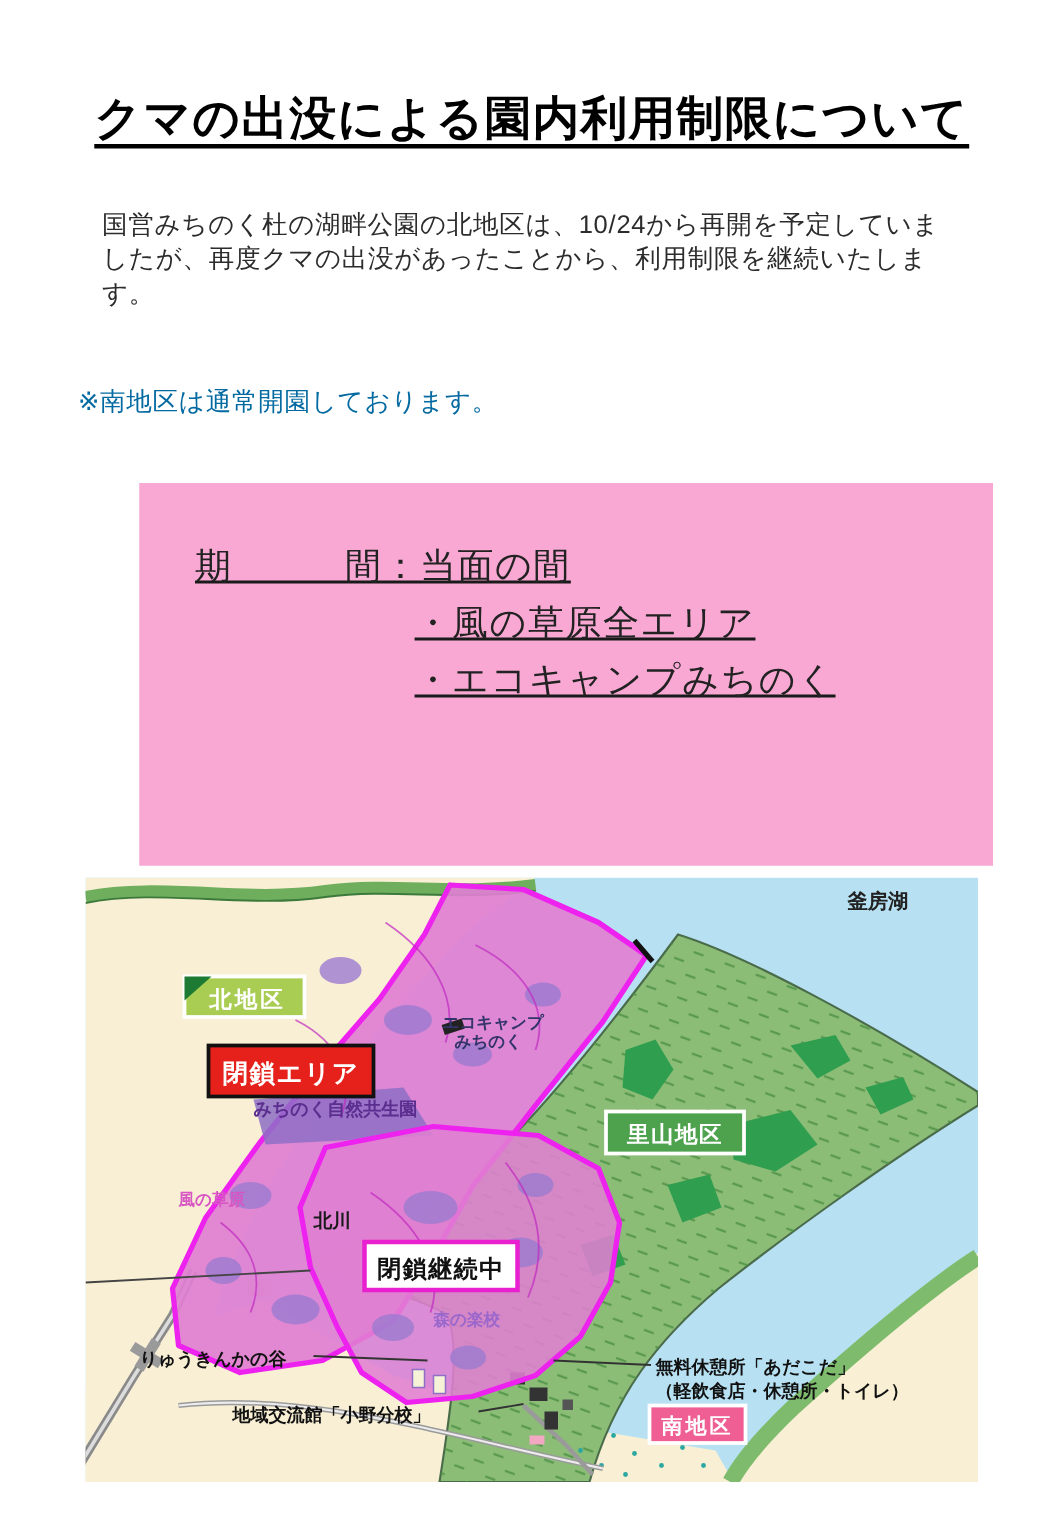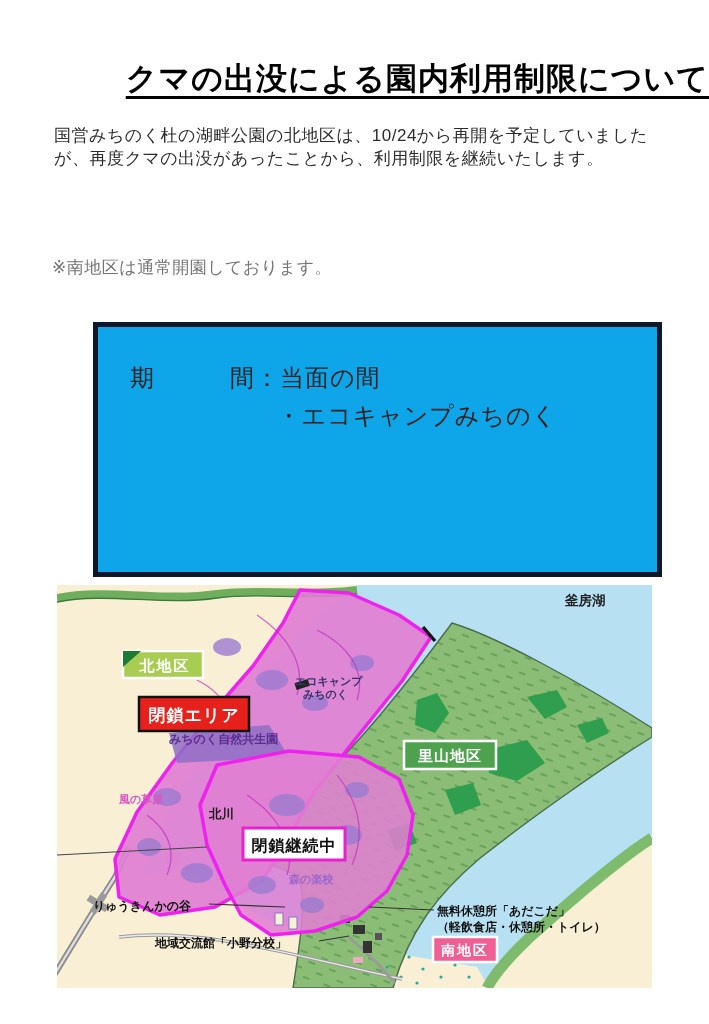--- a/index.html
+++ b/index.html
@@ -2,39 +2,39 @@
 <html><head>
 <meta charset="utf-8">
 <style>
   html,body{margin:0;padding:0;}
   body{
     width:709px;height:1024px;position:relative;background:#ffffff;
     font-family:"Liberation Sans","DejaVu Sans",sans-serif;color:#1a1a1a;
     overflow:hidden;
   }
   .title{
-    position:absolute;top:58px;left:0;width:709px;text-align:right;
+    position:absolute;top:58px;left:0;width:709px;text-align:center;
     font-size:31px;font-weight:bold;letter-spacing:1px;color:#000;
   }
   .title span{
     text-decoration:underline;text-decoration-thickness:2.5px;text-underline-offset:7px;
   }
   .body-text{
     position:absolute;top:122px;left:52px;width:606px;
     font-size:17px;line-height:23px;color:#2c2c2c;letter-spacing:.5px;
   }
-  .body-text p{margin:2px;padding:0;}
+  .body-text p{margin:16px;padding:0;}
   .note{
     position:absolute;top:256px;left:52px;width:606px;
-    font-size:17px;color:#737373;letter-spacing:.5px;
+    font-size:17px;color:#0369a1;letter-spacing:.5px;
   }
   .rbox{
     position:absolute;top:322px;left:93px;width:527px;height:213px;
-    border:5px solid #0f172a;background:#0ea5e9;
-    padding:32px 0 0 32px;box-sizing:content-box;
+    border:5px solid #f9a8d4;background:#f9a8d4;
+    padding:32px 0 0 32px;box-sizing:content-box;text-decoration:underline;
   }
   .rbox-line{
     font-size:24px;line-height:38px;color:#222;letter-spacing:1px;white-space:pre;
   }
   .rbox-line.indent{padding-left:6.1em;}
   .map-wrap{
     position:absolute;top:585px;left:57px;width:595px;height:383px;
   }
   svg text{font-family:"Liberation Sans","DejaVu Sans",sans-serif;}
 </style>
@@ -44,20 +44,21 @@
 <div class="title"><span>クマの出没による園内利用制限について</span></div>
 
 <div class="body-text">
   <p>国営みちのく杜の湖畔公園の北地区は、10/24から再開を予定していましたが、再度クマの出没があったことから、利用制限を継続いたします。</p>
 </div>
 
 <div class="note">※南地区は通常開園しております。</div>
 
 <div class="rbox">
   <div class="rbox-line">期　　　間：当面の間</div>
+  <div class="rbox-line indent">・風の草原全エリア</div>
   <div class="rbox-line indent">・エコキャンプみちのく</div>
 </div>
 
 <div class="map-wrap">
 <svg width="595" height="403" viewBox="0 0 595 403" xmlns="http://www.w3.org/2000/svg">
   <defs>
     <pattern id="dashes" width="22" height="16" patternUnits="userSpaceOnUse" patternTransform="rotate(20)">
       <line x1="2" y1="4" x2="9" y2="4" stroke="#4c8f45" stroke-width="1.4"></line>
       <line x1="13" y1="12" x2="20" y2="12" stroke="#4c8f45" stroke-width="1.4"></line>
     </pattern>

